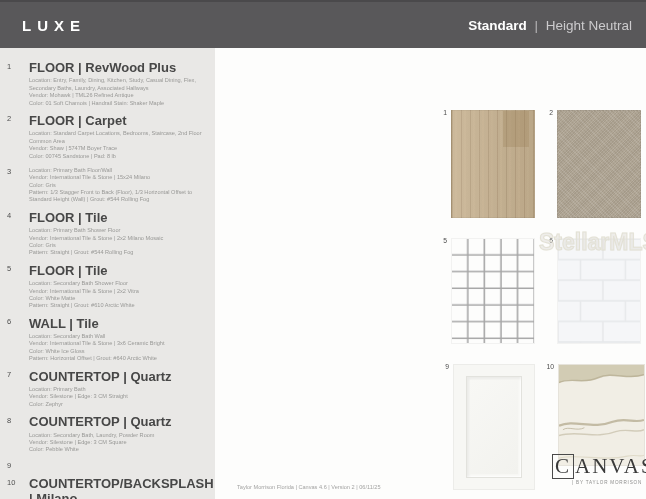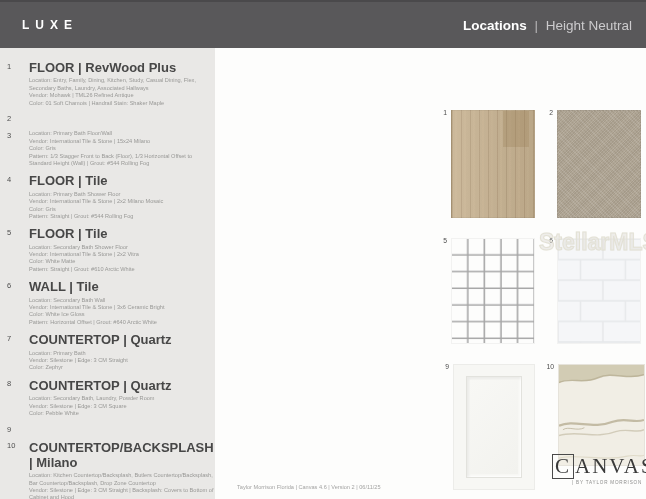--- a/index.html
+++ b/index.html
@@ -7,21 +7,21 @@
     width:646px;height:499px;position:relative;overflow:hidden;
     background:#fdfdfc;font-family:"Liberation Sans",sans-serif;
     -webkit-font-smoothing:antialiased;
   }
   
   .header{
     position:absolute;left:0;top:0;width:646px;height:48px;
     background:#59585a;display:flex;align-items:center;justify-content:space-between;
     box-sizing:border-box;padding:0 14px 0 22px;border-top:2px solid #4a494b;
   }
-  .brand{color:#ffffff;font-size:12px;font-weight:700;letter-spacing:6px;}
+  .brand{color:#ffffff;font-size:15px;font-weight:700;letter-spacing:6px;}
   .collection{font-size:13.5px;color:#cccbcd;font-weight:400;}
   .collection .cname{color:#ffffff;font-weight:700;}
   .collection .sep{margin:0 4px;color:#b7b6b8;}
   
   .sidebar{
     position:absolute;left:0;top:48px;width:215px;height:451px;
     background:#e9e8e6;box-sizing:border-box;
     padding:13px 8px 0 7px;display:flex;flex-direction:column;gap:7px;
   }
   .spec{display:grid;grid-template-columns:20px 1fr;column-gap:2px;}
@@ -84,40 +84,46 @@
   .logo-text{font-family:"Liberation Serif",serif;font-size:21px;letter-spacing:2px;color:#3a3a3a;line-height:1.05;white-space:nowrap;}
   .logo-c{display:inline-block;border:1px solid #4a4a4a;padding:0 2px 1px 2px;margin-right:1px;}
   .logo-tag{font-size:4.6px;color:#8d8d8c;letter-spacing:0.8px;margin-top:1px;}
 </style>
 </head>
 <body>
 
 <div class="header">
   <div class="brand">LUXE</div>
   <div class="collection">
-    <span class="cname">Locations</span>
+    <span class="cname">Standard</span>
     <span class="sep">|</span>
     <span>Height Neutral</span>
   </div>
 </div>
 
 <div class="sidebar">
 
   <div class="spec">
     <div class="num">1</div>
     <div class="body">
       <div class="title">FLOOR | RevWood Plus</div>
       <div class="detail">Location: Entry, Family, Dining, Kitchen, Study, Casual Dining, Flex, Secondary Baths, Laundry, Associated Hallways</div>
       <div class="detail">Vendor: Mohawk | TML26 Refined Antique</div>
       <div class="detail">Color: 01 Soft Chamois | Handrail Stain: Shaker Maple</div>
     </div>
   </div>
 
   <div class="spec">
     <div class="num">2</div>
+    <div class="body">
+      <div class="title">FLOOR | Carpet</div>
+      <div class="detail">Location: Standard Carpet Locations, Bedrooms, Staircase, 2nd Floor Common Area</div>
+      <div class="detail">Vendor: Shaw | 5747M Boyer Trace</div>
+      <div class="detail">Color: 00745 Sandstone | Pad: 8 lb</div>
+    </div>
   </div>
 
   <div class="spec">
     <div class="num">3</div>
     <div class="body">
       <div class="detail">Location: Primary Bath Floor/Wall</div>
       <div class="detail">Vendor: International Tile &amp; Stone | 15x24 Milano</div>
       <div class="detail">Color: Gris</div>
       <div class="detail">Pattern: 1/3 Stagger Front to Back (Floor), 1/3 Horizontal Offset to Standard Height (Wall) | Grout: #544 Rolling Fog</div>
     </div>

